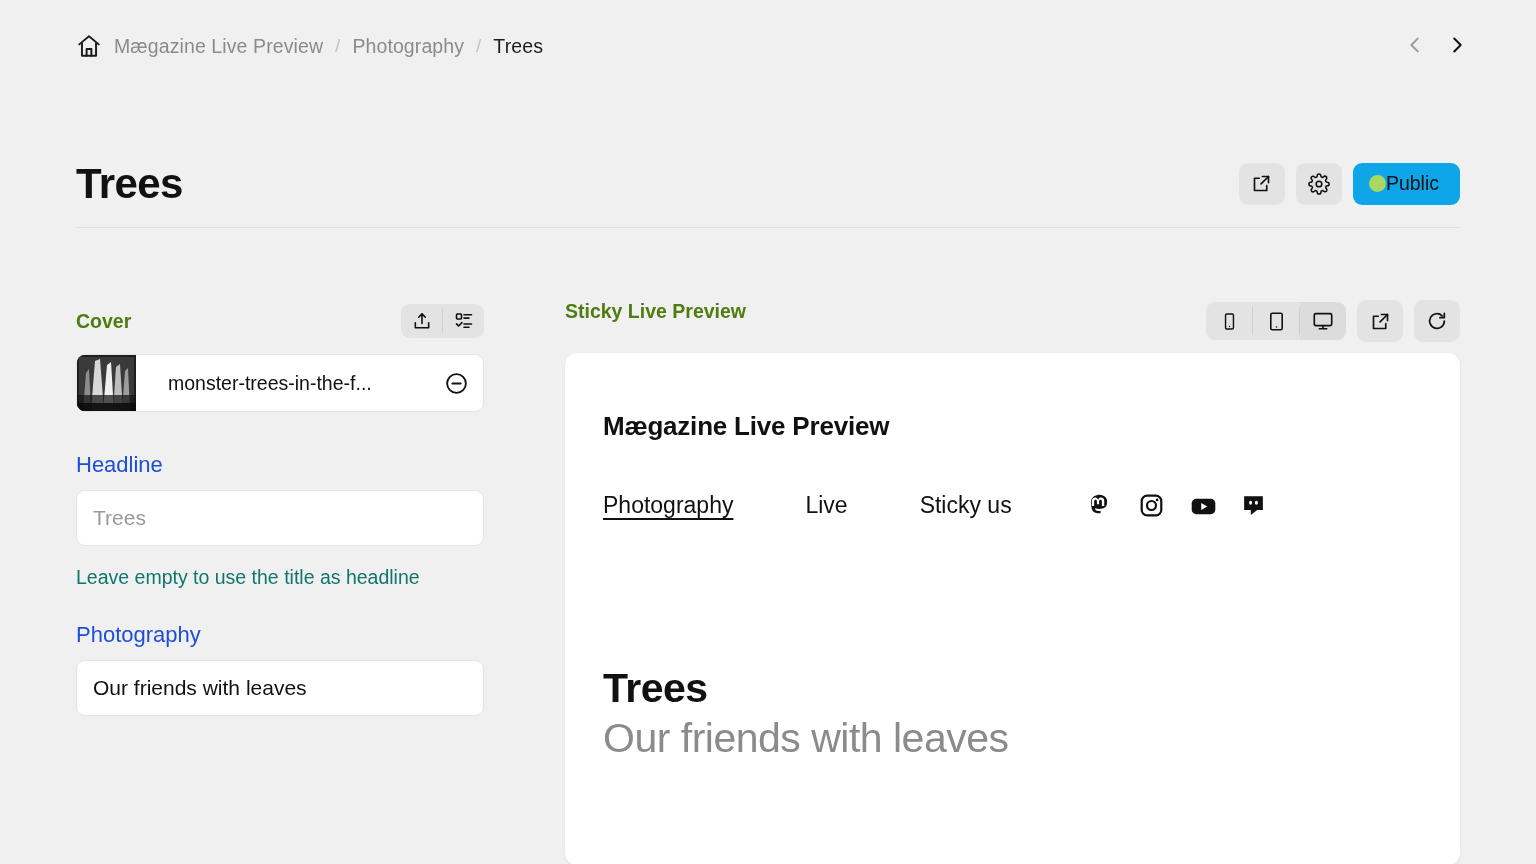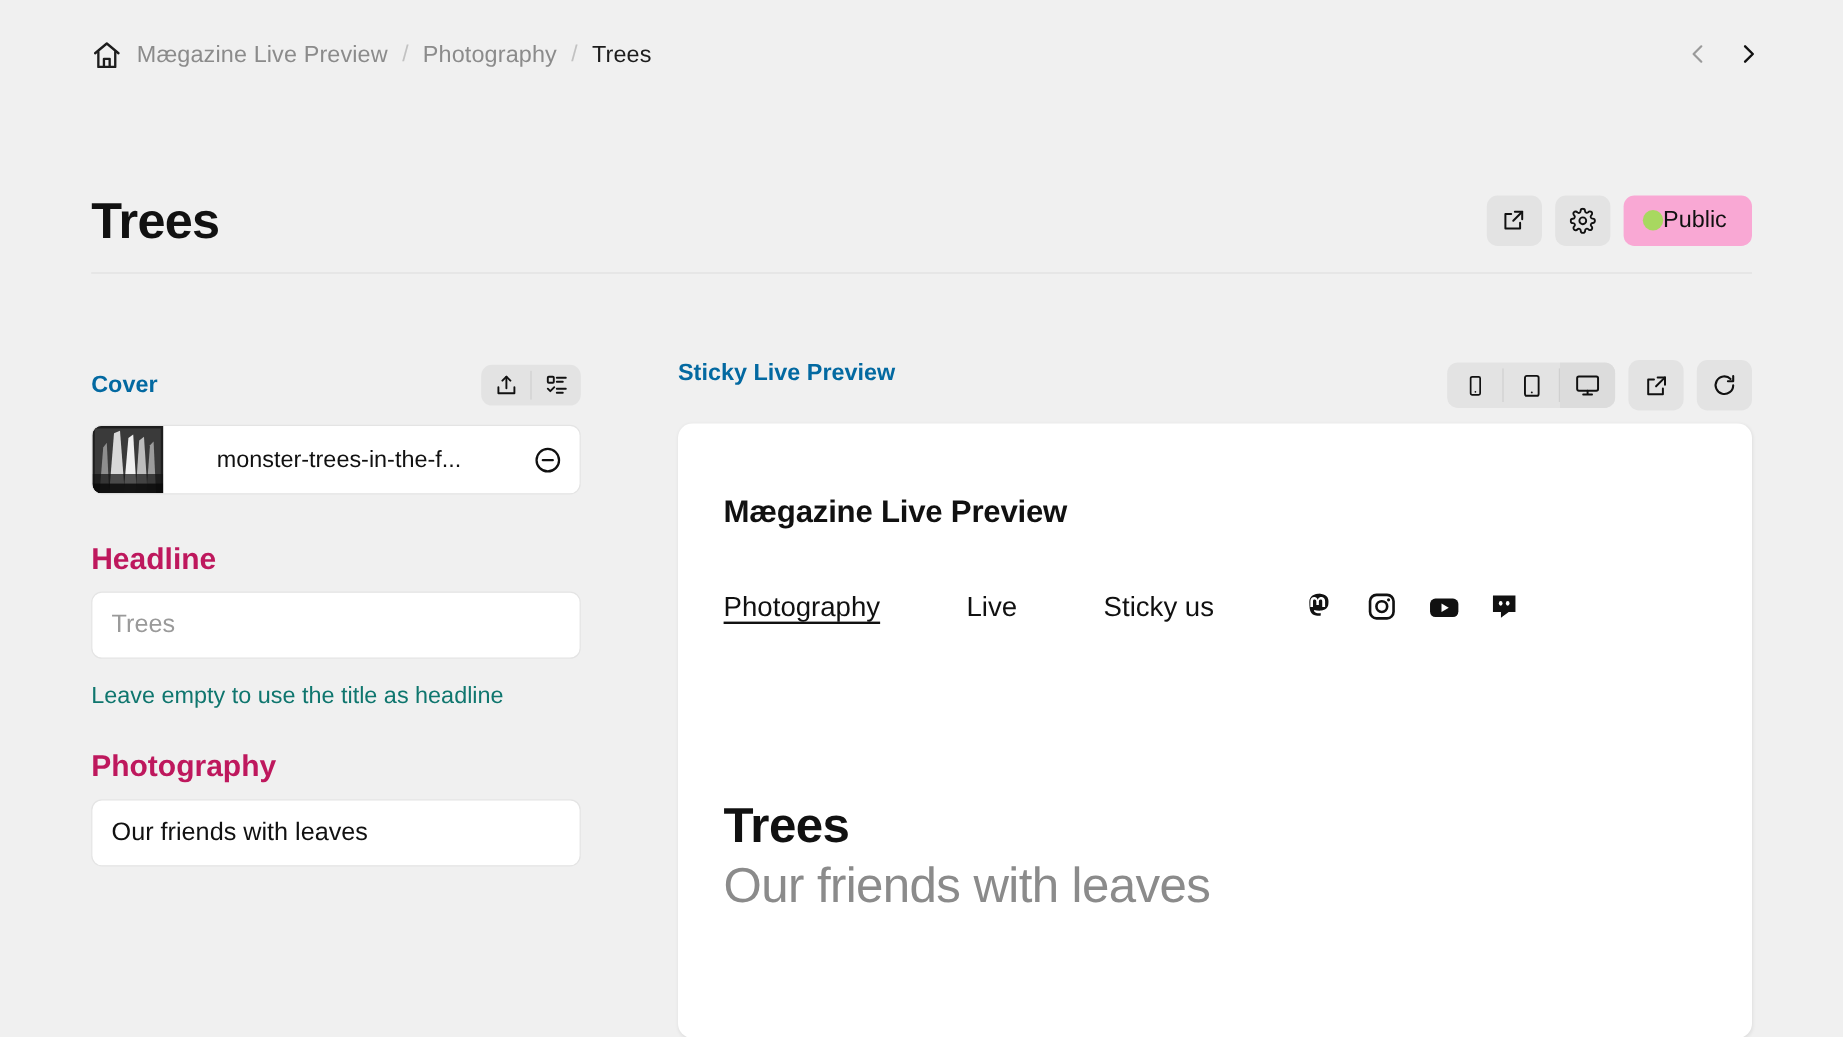--- a/index.html
+++ b/index.html
@@ -31,49 +31,49 @@
     display:flex; align-items:center; justify-content:space-between;
     border-bottom:1px solid #e0e0e0;
   }
   .page-title{ font-size:42px; font-weight:700; letter-spacing:-.6px; margin:0; line-height:1; }
   .title-actions{ display:flex; align-items:center; gap:11px; }
   .icon-btn{
     width:46px; height:42px; border-radius:9px; background:#e3e3e3;
     display:flex; align-items:center; justify-content:center; cursor:pointer; border:none;
   }
   .pill{
-    height:42px; border-radius:9px; background:#f9a8d4;
+    height:42px; border-radius:9px; background:#0ea5e9;
     display:flex; align-items:center; padding:0 21px 0 16px; cursor:pointer;
   }
   .dot{ width:17px; height:17px; border-radius:50%; background:#a8d860; display:block; }
   .pill-label{ font-size:19.5px; color:#111; }
 
   
   .left-col{ position:absolute; left:76px; top:300px; width:408px; }
   .sec-head{ display:flex; align-items:center; justify-content:space-between; height:42px; }
-  .sec-label{ font-size:19.5px; font-weight:700; color:#0369a1; }
+  .sec-label{ font-size:19.5px; font-weight:700; color:#4d7c0f; }
   .seg-group{ display:flex; background:#e3e3e3; border-radius:9px; overflow:hidden; }
   .seg-btn{
     width:41px; height:34px; display:flex; align-items:center; justify-content:center;
     cursor:pointer; background:transparent; border:none;
   }
   .seg-divider{ width:1px; background:#d0d0d0; margin:5px 0; }
 
   .cover-row{
     margin-top:12px; height:58px; background:#fff; border:1px solid #e4e4e4; border-radius:9px;
     display:flex; align-items:center; overflow:hidden;
   }
   .cover-thumb{
     width:59px; height:56px; flex:none; margin:0; display:block;
     background:#2a2a2a; position:relative; overflow:hidden;
   }
-  .cover-name{ flex:1; padding:0 32px; font-size:19.5px; color:#111; white-space:nowrap; overflow:hidden;text-align:center; }
+  .cover-name{ flex:1; padding:0 32px; font-size:19.5px; color:#111; white-space:nowrap; overflow:hidden; }
   .cover-remove{ width:54px; display:flex; align-items:center; justify-content:center; cursor:pointer; }
 
-  .field-label{ font-size:25px; font-weight:700; color:#be185d; }
+  .field-label{ font-size:22px; font-weight:400; color:#1d4ed8; }
   .text-input{
     margin-top:12px; width:408px; height:56px; background:#fff;
     border:1px solid #e4e4e4; border-radius:9px;
     font-family:"Liberation Sans", sans-serif; font-size:21px; color:#111;
     padding:0 16px; outline:none;
   }
   .text-input::placeholder{ color:#9a9a9a; }
   .help-text{ margin-top:15px; font-size:19.5px; color:#0f766e; line-height:1.7; width:360px; }
 
   

